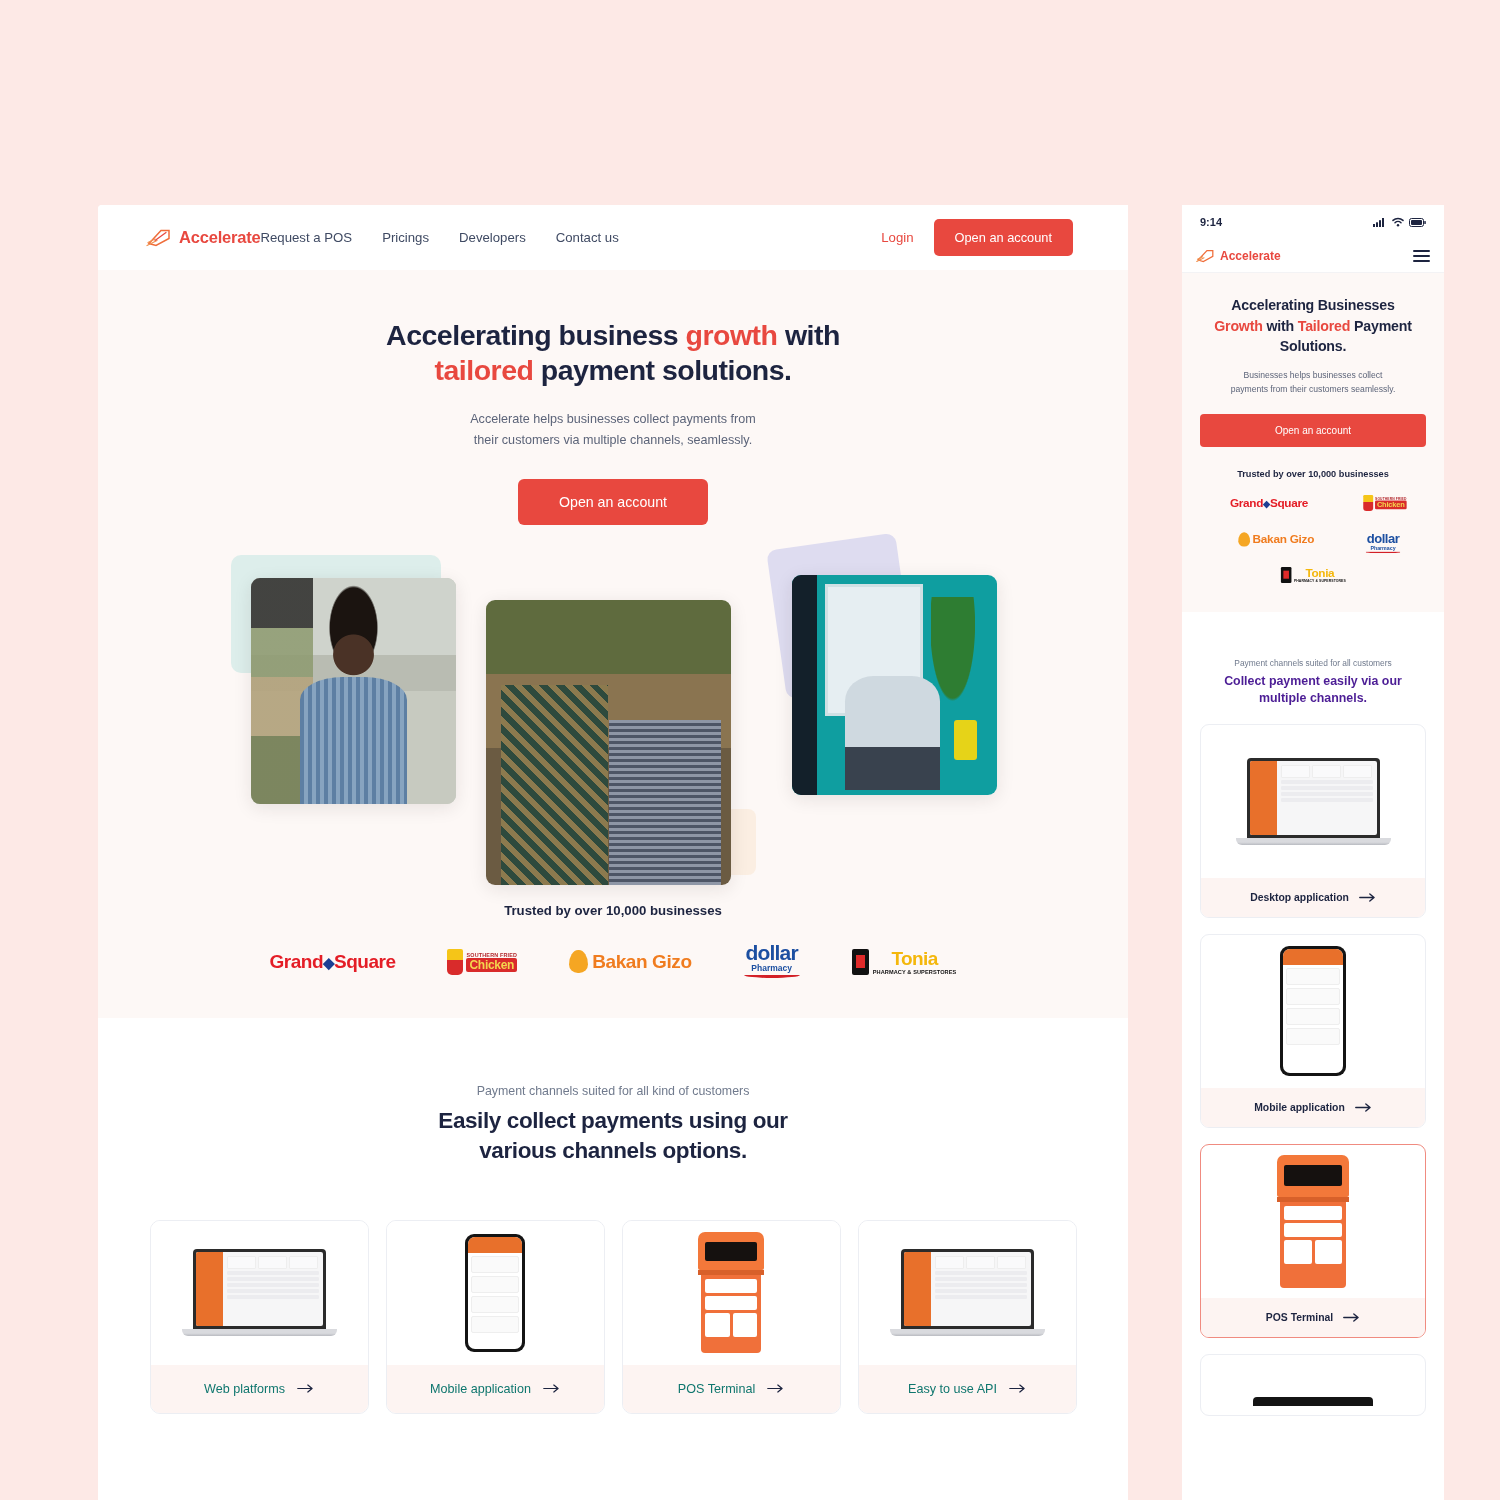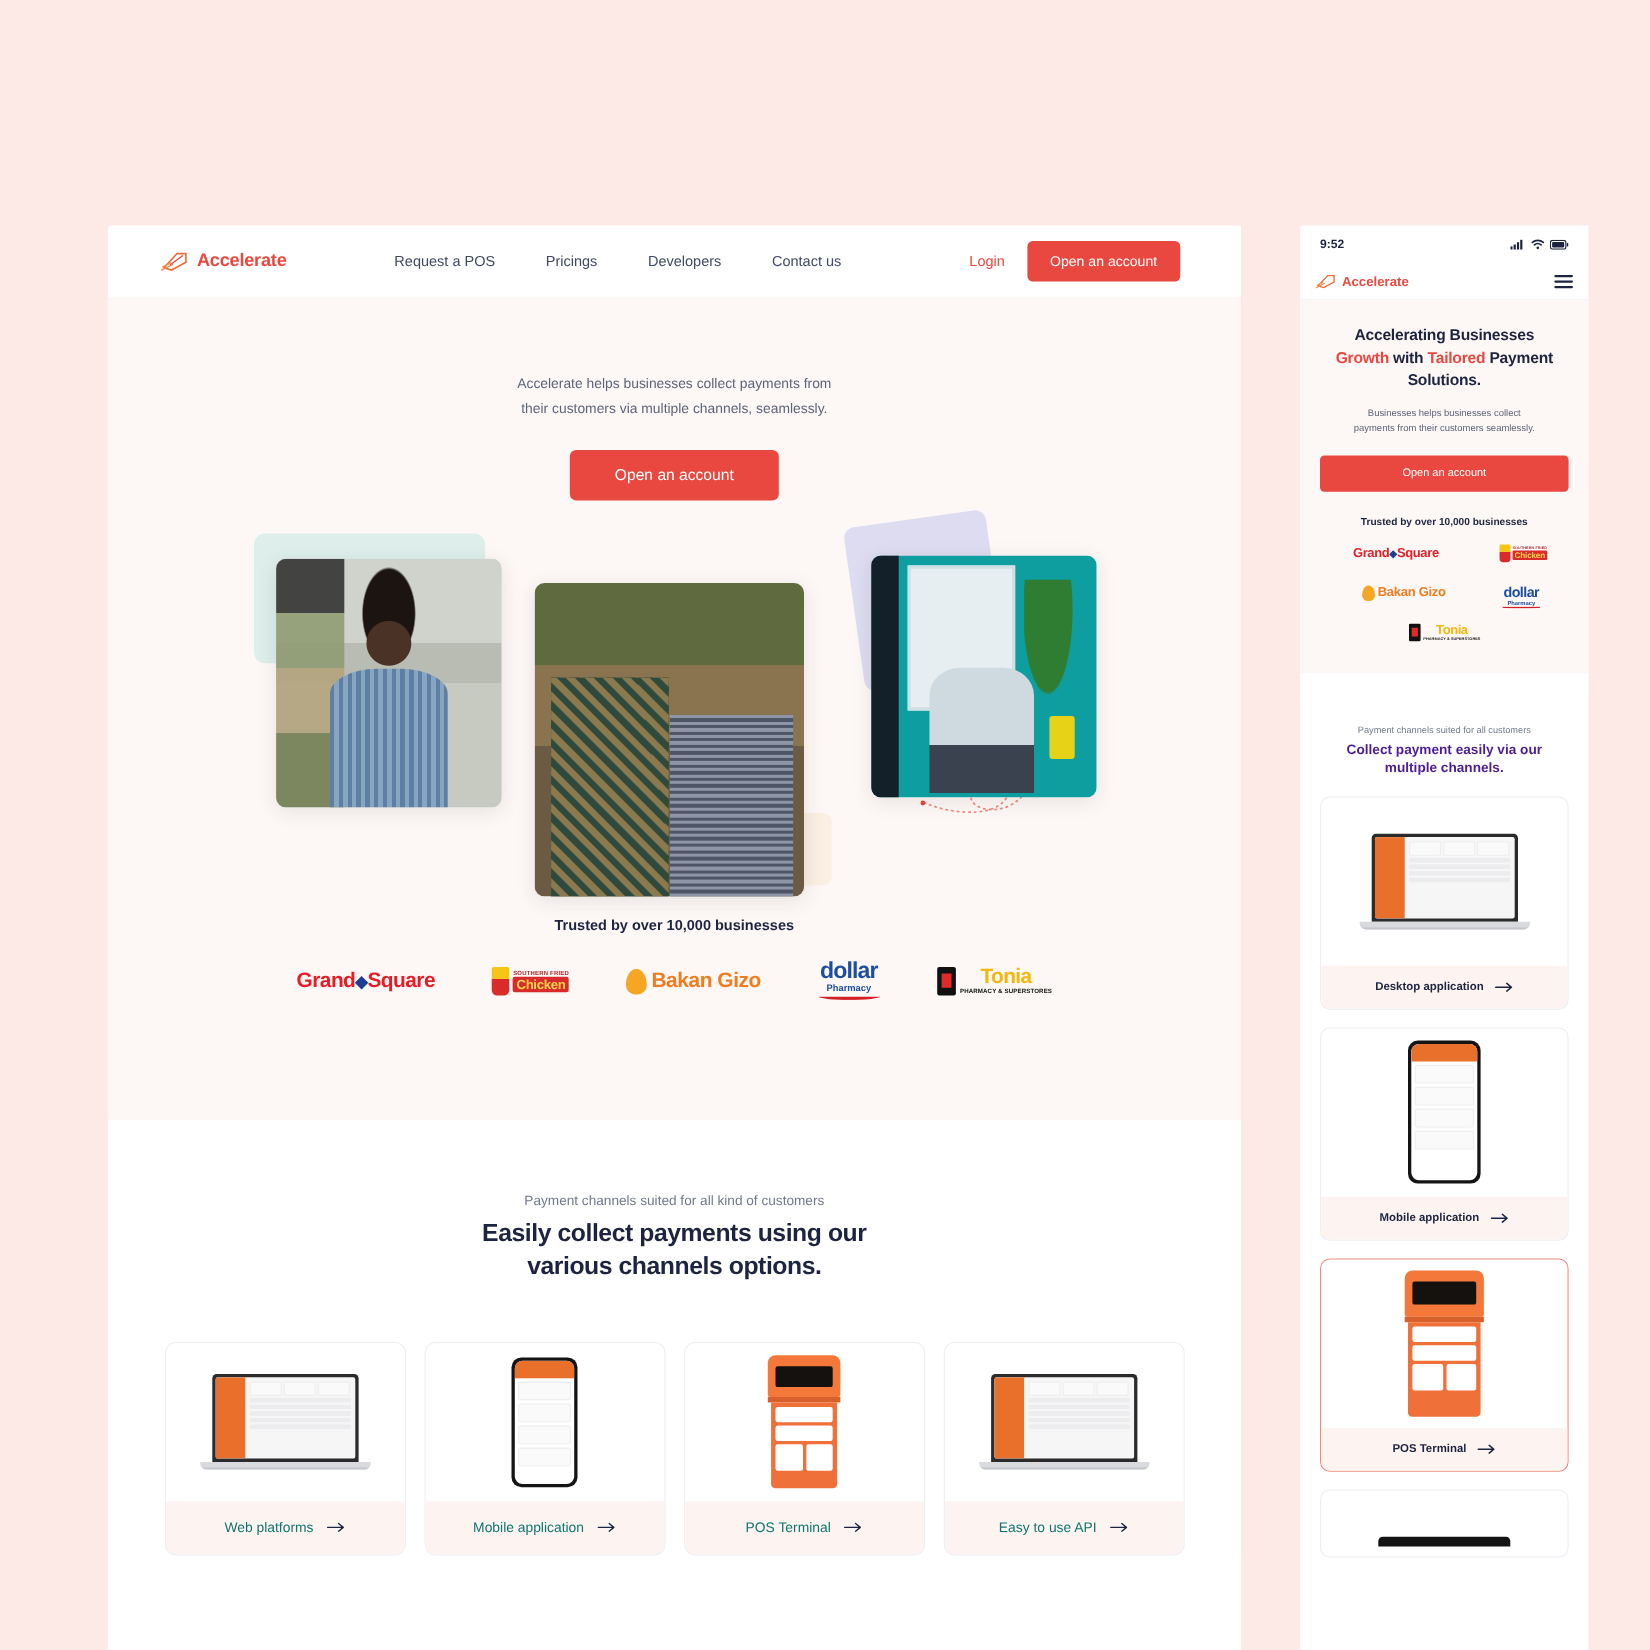--- a/index.html
+++ b/index.html
@@ -22,21 +22,21 @@
 
   
   .nav {
     height: 65px; background: #fff;
     display: flex; align-items: center;
     padding: 0 0 0 48px; position: relative;
   }
   .brand { display: flex; align-items: center; gap: 7px; }
   .brand-logo { width: 26px; height: 22px; display: block; }
   .brand-name { color: #e8483f; font-size: 16.5px; font-weight: bold; letter-spacing: -0.2px; }
-  .nav-links { display: flex; align-items: flex-start; gap: 46px; margin-left: 98px; }
+  .nav-links { display: flex; align-items: flex-start; gap: 30px; }
   .nav-link { color: #3f4a63; font-size: 13.2px; text-decoration: none; white-space: nowrap; }
   .nav-right { display: flex; align-items: center; gap: 20px; position: absolute; right: 55px; }
   .login-link { color: #e8483f; font-size: 13.2px; text-decoration: none; }
   .btn-primary {
     background: #e8483f; color: #fff; border: none;
     font-size: 12.8px; font-family: inherit;
     padding: 11px 21px; border-radius: 5px; cursor: pointer; white-space: nowrap;
   }
 
   
@@ -264,20 +264,24 @@
         <a class="nav-link" href="#">Developers</a>
         <a class="nav-link" href="#">Contact us</a>
       </div>
       <div class="nav-right">
         <a class="login-link" href="#">Login</a>
         <button class="btn-primary">Open an account</button>
       </div>
     </div>
 
     <div class="hero">
+      <h1 class="hero-h1">
+        <span>Accelerating business </span><span class="hl">growth</span><span> with</span><br>
+        <span class="hl">tailored</span><span> payment solutions.</span>
+      </h1>
       <p class="hero-sub">
         <span>Accelerate helps businesses collect payments from</span><br>
         <span>their customers via multiple channels, seamlessly.</span>
       </p>
       <div class="hero-cta-wrap">
         <button class="btn-hero">Open an account</button>
       </div>
 
       <svg class="squiggle" width="130" height="150" viewBox="0 0 130 150">
         <path d="M72 4 C 108 50, 118 96, 96 122 C 76 144, 40 132, 52 116 C 62 102, 96 112, 78 128 C 62 142, 26 136, 8 128" fill="none" stroke="#f08b80" stroke-width="1.6" stroke-dasharray="1.2 4" stroke-linecap="round"></path>
@@ -461,21 +465,21 @@
           </div>
         </div>
 
       </div>
     </div>
   </div>
 
   <div class="mobile">
 
     <div class="m-status">
-      <span class="m-time">9:52</span>
+      <span class="m-time">9:14</span>
       <span class="m-icons">
         <svg width="14" height="10" viewBox="0 0 14 10">
           <rect x="0" y="7" width="2" height="3" fill="#1d2440"></rect>
             <rect x="3" y="5.3" width="2" height="4.7" fill="#1d2440"></rect>
           <rect x="6" y="3.2" width="2" height="6.8" fill="#1d2440"></rect>
             <rect x="9" y="1" width="2" height="9" fill="#1d2440"></rect>
         </svg>
         <svg width="12" height="10" viewBox="0 0 12 10">
           <path d="M1 3.4a7.5 7.5 0 0 1 10 0" fill="none" stroke="#1d2440" stroke-width="1.5" stroke-linecap="round"></path>
           <path d="M3 5.7a4.4 4.4 0 0 1 6 0" fill="none" stroke="#1d2440" stroke-width="1.5" stroke-linecap="round"></path>

